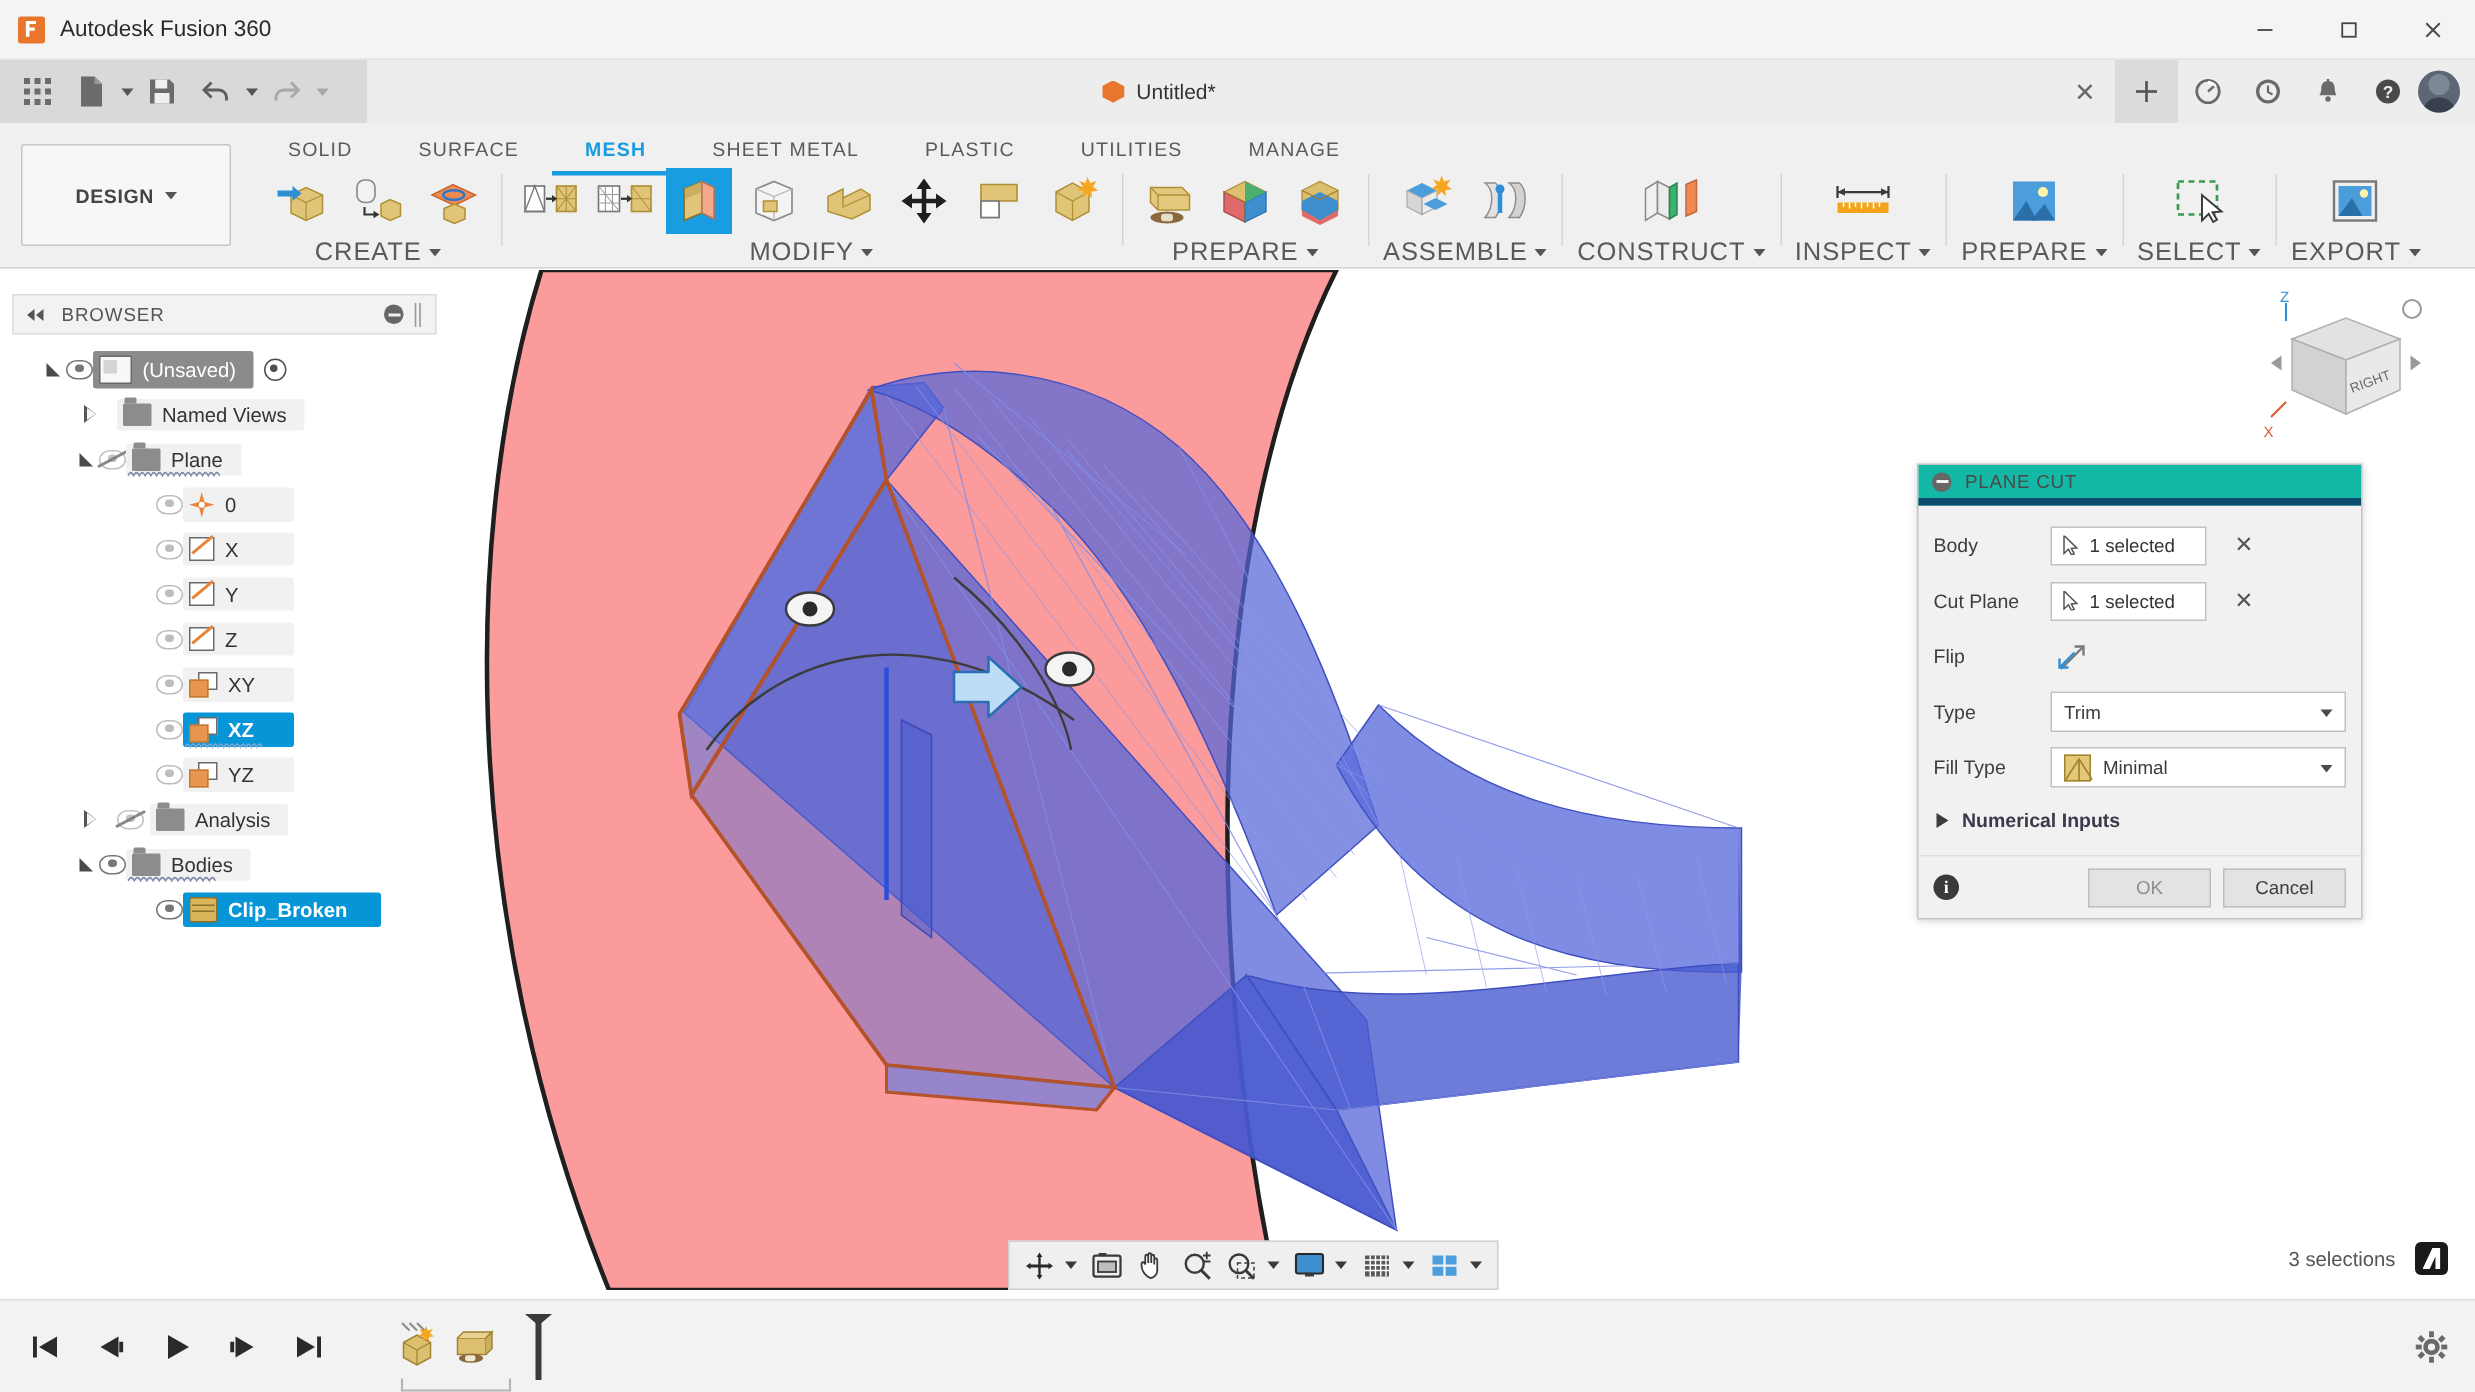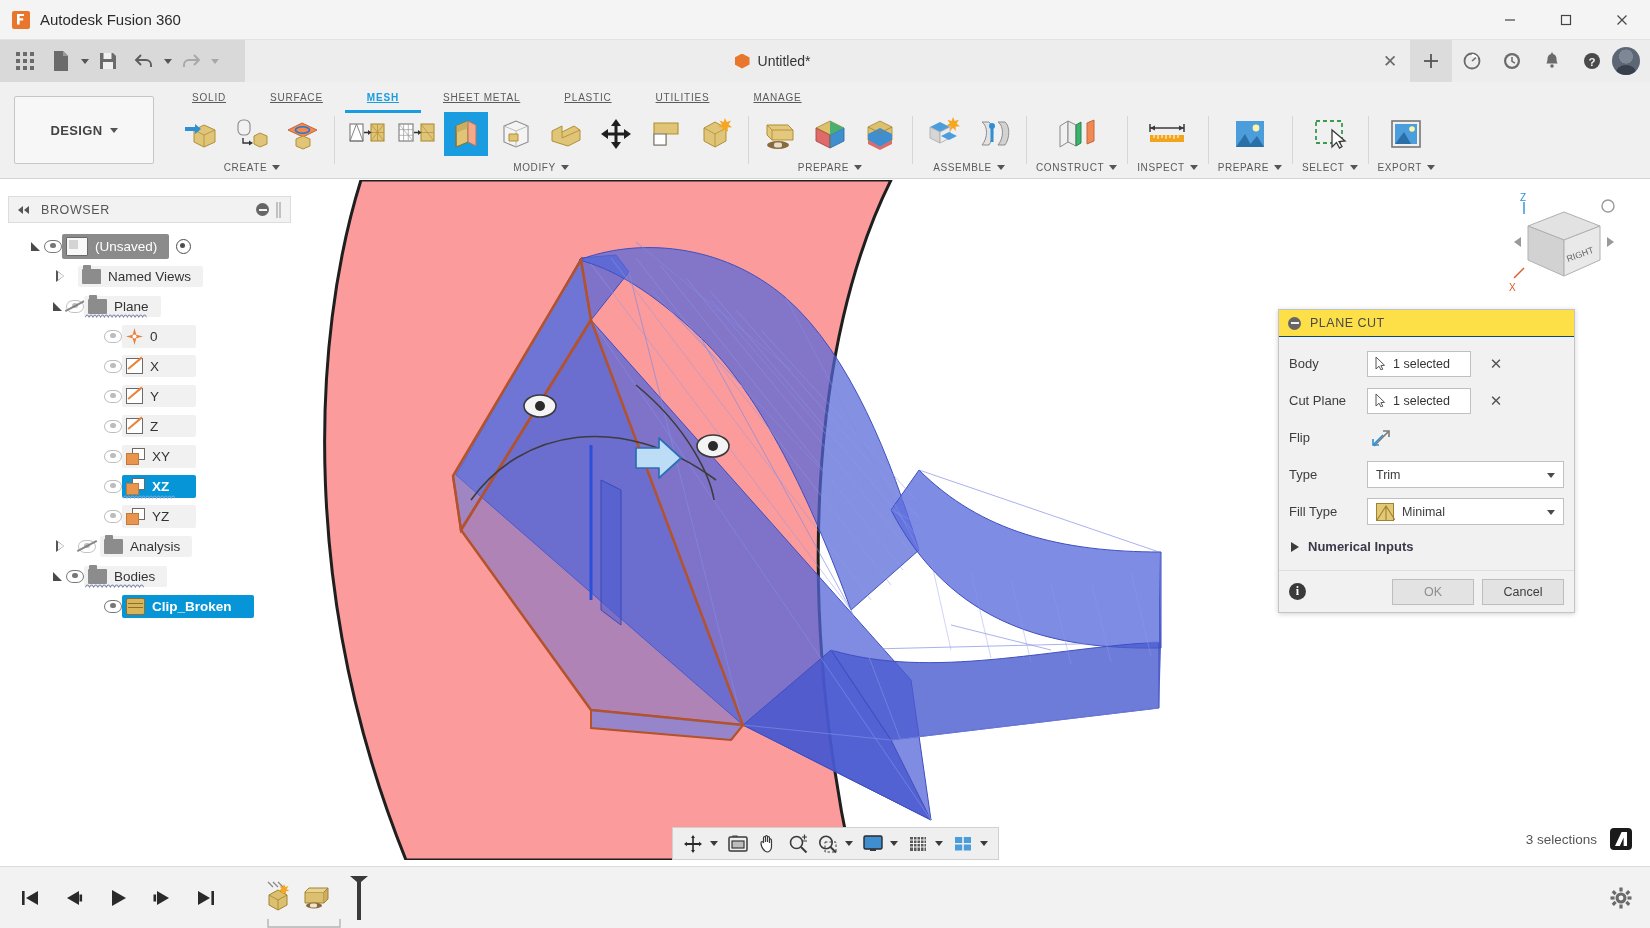--- a/index.html
+++ b/index.html
@@ -99,35 +99,35 @@
     position: absolute; left: 14px; top: 14px; width: 140px; height: 68px;
     border: 1px solid #c6c6c6; background: #f7f7f7; border-radius: 2px;
     display: flex; align-items: center; justify-content: center; gap: 6px;
   }
   .design-label { font-size: 13px; font-weight: bold; color: #444; letter-spacing: .4px; }
 
   .tabstrip {
     position: absolute; left: 170px; top: 4px; display: flex; gap: 0;
   }
   .rib-tab {
-    font-size: 10px; color: #5a5a5a; letter-spacing: .8px;
-    padding: 6px 22px 7px 22px; border-bottom: 3px solid transparent; text-decoration: underline;
+    font-size: 13px; color: #5a5a5a; letter-spacing: .8px;
+    padding: 6px 22px 7px 22px; border-bottom: 3px solid transparent;
   }
   .rib-tab.active { color: #1a9ce0; border-bottom-color: #1a9ce0; font-weight: bold; }
 
   .groups { position: absolute; left: 170px; top: 30px; display: flex; height: 66px; }
   .grp { display: flex; flex-direction: column; align-items: center;
          padding: 0 10px; position: relative; }
   .grp + .grp::before {
     content: ""; position: absolute; left: 0; top: 4px; bottom: 14px; width: 1px;
     background: #d6d6d6;
   }
   .grp-icons { display: flex; align-items: flex-start; gap: 6px; height: 48px; }
   .grp-label {
-    font-size: 10px; color: #5a5a5a; letter-spacing: .6px;
+    font-size: 17px; color: #5a5a5a; letter-spacing: .6px;
     display: flex; align-items: center; gap: 4px; margin-top: 2px;
   }
   .ic { width: 44px; height: 44px; display: flex; align-items: center;
         justify-content: center; position: relative; }
   .ic.sel { background: #1a9ce0; }
 
   
   .browser {
     position: absolute; left: 8px; top: 196px; width: 283px;
     background: transparent;
@@ -271,21 +271,21 @@
   .viewcube { position: absolute; right: 22px; top: 12px; width: 120px; height: 110px; }
 
   
   .dialog {
     position: absolute; left: 1278px; top: 309px; width: 297px;
     background: #f1f1f1; border: 1px solid #c4c4c4;
     box-shadow: 0 1px 5px rgba(0,0,0,.18); font-size: 13px; color: #333;
   }
   .dlg-head {
     height: 27px; display: flex; align-items: center; gap: 9px;
-    padding: 0 9px; border-bottom: 1px solid #0c4a6e; background: #fde047;
+    padding: 0 9px; border-bottom: 5px solid #0c4a6e; background: #14b8a6;
   }
   .dlg-title { font-size: 12.5px; color: #4a4a4a; letter-spacing: .5px; }
   .dlg-body { padding: 8px 10px 6px 10px; }
   .drow { display: flex; align-items: center; height: 37px; }
   .dlabel { width: 78px; font-size: 13px; color: #3d3d3d; }
   .sel-field {
     width: 104px; height: 26px; background: #fff; border: 1px solid #c0c0c0;
     display: flex; align-items: center; gap: 7px; padding-left: 7px;
     font-size: 12.5px; color: #333;
   }

